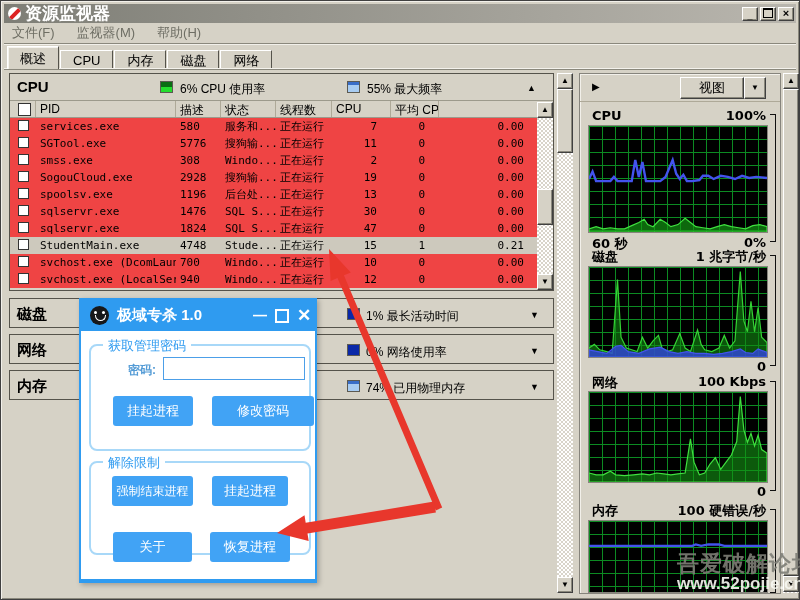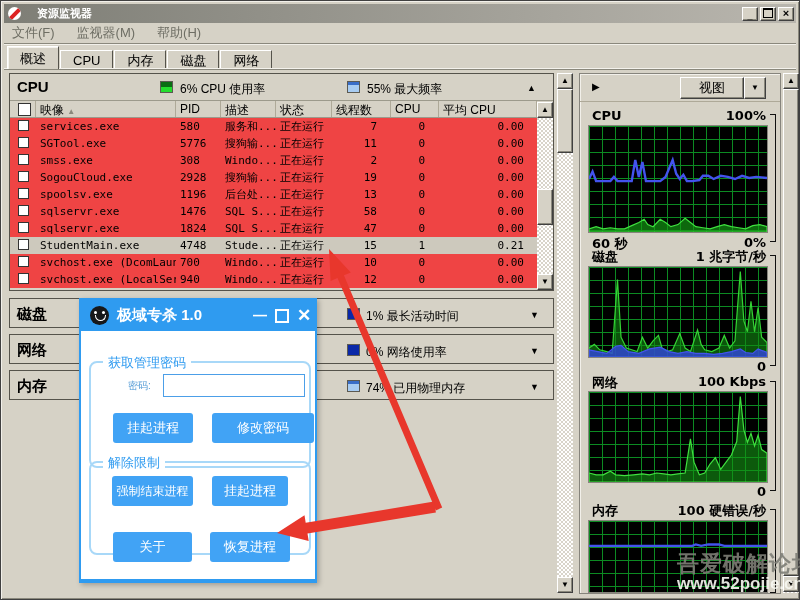--- a/index.html
+++ b/index.html
@@ -5,21 +5,21 @@
   * { margin:0; padding:0; box-sizing:border-box; }
   body { width:800px; height:600px; overflow:hidden; font-family:"Liberation Sans", sans-serif; background:#D6D2C6; }
   #screen { position:relative; width:800px; height:600px; background:#D6D2C6;
             border:1px solid #404040; box-shadow: inset 1px 1px 0 #F2F0EA, inset -1px -1px 0 #8A887C; }
 
   
   .titlebar { position:absolute; left:3px; top:3px; right:3px; height:19px;
               background:linear-gradient(90deg,#7E7E76,#B9B6AE); display:flex; align-items:center; padding:0 2px; }
   .app-icon { width:13px; height:13px; border-radius:50%; background:#fff; position:relative; margin:0 4px 0 2px; overflow:hidden; flex:none; }
   .app-icon::before { content:""; position:absolute; left:-2px; top:5px; width:18px; height:4px; background:#D22; transform:rotate(-45deg); }
-  .titlebar .t-text { color:#fff; font-weight:bold; font-size:11px; flex:1; line-height:17px;margin-left:12px; }
+  .titlebar .t-text { color:#fff; font-weight:bold; font-size:17px; flex:1; line-height:17px; }
   .win-btn { width:16px; height:14px; background:#D6D2C6; border:1px solid; border-color:#fff #404040 #404040 #fff;
              box-shadow: inset -1px -1px 0 #8A887C; margin-left:2px; display:flex; align-items:flex-end; justify-content:center;
              font-size:9px; line-height:8px; color:#000; font-weight:bold; }
   .win-btn.max::before { content:""; width:8px; height:7px; border:1px solid #000; border-top-width:2px; margin-bottom:2px; }
   .win-btn.close { align-items:center; font-size:11px; line-height:11px; }
 
   .menubar { position:absolute; left:3px; top:22px; right:3px; height:20px; display:flex; align-items:center; padding-left:8px; }
   .menu-item { font-size:13px; color:#6E6E64; margin-right:22px; }
   .groove { position:absolute; left:3px; right:3px; height:2px; border-top:1px solid #8A887C; border-bottom:1px solid #F2F0EA; }
 
@@ -101,23 +101,23 @@
   .dlg-title { position:absolute; left:0; top:0; right:0; height:31px; background:#2F9BF0; display:flex; align-items:center; }
   .dlg-icon { width:19px; height:19px; border-radius:50%; background:#17181A; margin:0 8px 0 9px; position:relative; flex:none; }
   .dlg-icon::before { content:""; position:absolute; left:4px; top:5px; width:3px; height:3px; border-radius:50%; background:#fff;
                       box-shadow:8px 0 0 #fff; }
   .dlg-icon::after { content:""; position:absolute; left:5px; top:9px; width:9px; height:5px; border:1px solid #fff; border-top:none; border-radius:0 0 8px 8px; }
   .dlg-title .t-text { color:#fff; font-weight:bold; font-size:15px; flex:1; }
   .dlg-ctl { color:#fff; font-size:14px; font-weight:bold; width:22px; text-align:center; line-height:31px; }
   .dlg-ctl.max::before { content:""; display:inline-block; width:10px; height:10px; border:2px solid #fff; vertical-align:middle; }
   .fieldset { position:absolute; left:8px; width:222px; border:2px solid #A8D8F8; border-radius:8px; }
   .legend { position:absolute; top:-9px; left:12px; background:#fff; padding:0 5px; color:#2F9BF0; font-size:13px; }
-  #fs1 { top:61px; height:107px; }
+  #fs1 { top:44px; height:107px; }
   #fs2 { top:161px; height:94px; }
-  .pw-label { position:absolute; left:37px; top:16px; font-size:10px; color:#559CD6; font-weight:normal; }
+  .pw-label { position:absolute; left:37px; top:16px; font-size:12px; color:#559CD6; font-weight:bold; }
   .pw-input { position:absolute; left:72px; top:11px; width:142px; height:23px; border:1px solid #4C9FE8; background:#fff;
               font-size:13px; padding:0 4px; }
   .blue-btn { position:absolute; height:30px; background:#41A3F5; color:#fff; border:none; border-radius:3px;
               font-size:13px; font-family:"Liberation Sans", sans-serif; text-align:center; line-height:30px; }
 
   .arrow-layer { position:absolute; inset:0; z-index:60; pointer-events:none; }
 </style>
 </head>
 <body>
 
@@ -151,21 +151,20 @@
     <div class="sec-head">
       <span class="sec-title">CPU</span>
       <span class="meter-ico ico-green" style="left:150px"></span>
       <span class="sec-head-label" style="left:170px">6% CPU 使用率</span>
       <span class="meter-ico ico-blue-lt" style="left:337px"></span>
       <span class="sec-head-label" style="left:357px">55% 最大频率</span>
       <span class="toggle" style="left:517px">▲</span>
     </div>
     <div class="thead">
       <div class="hc"><span class="cb"></span></div>
-      <div class="hc"><span>映像</span> <span class="sort-arrow">▲</span></div>
       <div class="hc">PID</div>
       <div class="hc">描述</div>
       <div class="hc">状态</div>
       <div class="hc num">线程数</div>
       <div class="hc num">CPU</div>
       <div class="hc num">平均 CPU</div>
       <div></div>
     </div>
     <div class="tbody">
         <div class="trow">
@@ -217,21 +216,21 @@
           <div class="c num">13</div>
           <div class="c num">0</div>
           <div class="c num">0.00</div>
         </div>
         <div class="trow">
           <div class="c"><span class="cb"></span></div>
           <div class="c">sqlservr.exe</div>
           <div class="c">1476</div>
           <div class="c">SQL S...</div>
           <div class="c">正在运行</div>
-          <div class="c num">58</div>
+          <div class="c num">30</div>
           <div class="c num">0</div>
           <div class="c num">0.00</div>
         </div>
         <div class="trow">
           <div class="c"><span class="cb"></span></div>
           <div class="c">sqlservr.exe</div>
           <div class="c">1824</div>
           <div class="c">SQL S...</div>
           <div class="c">正在运行</div>
           <div class="c num">47</div>

